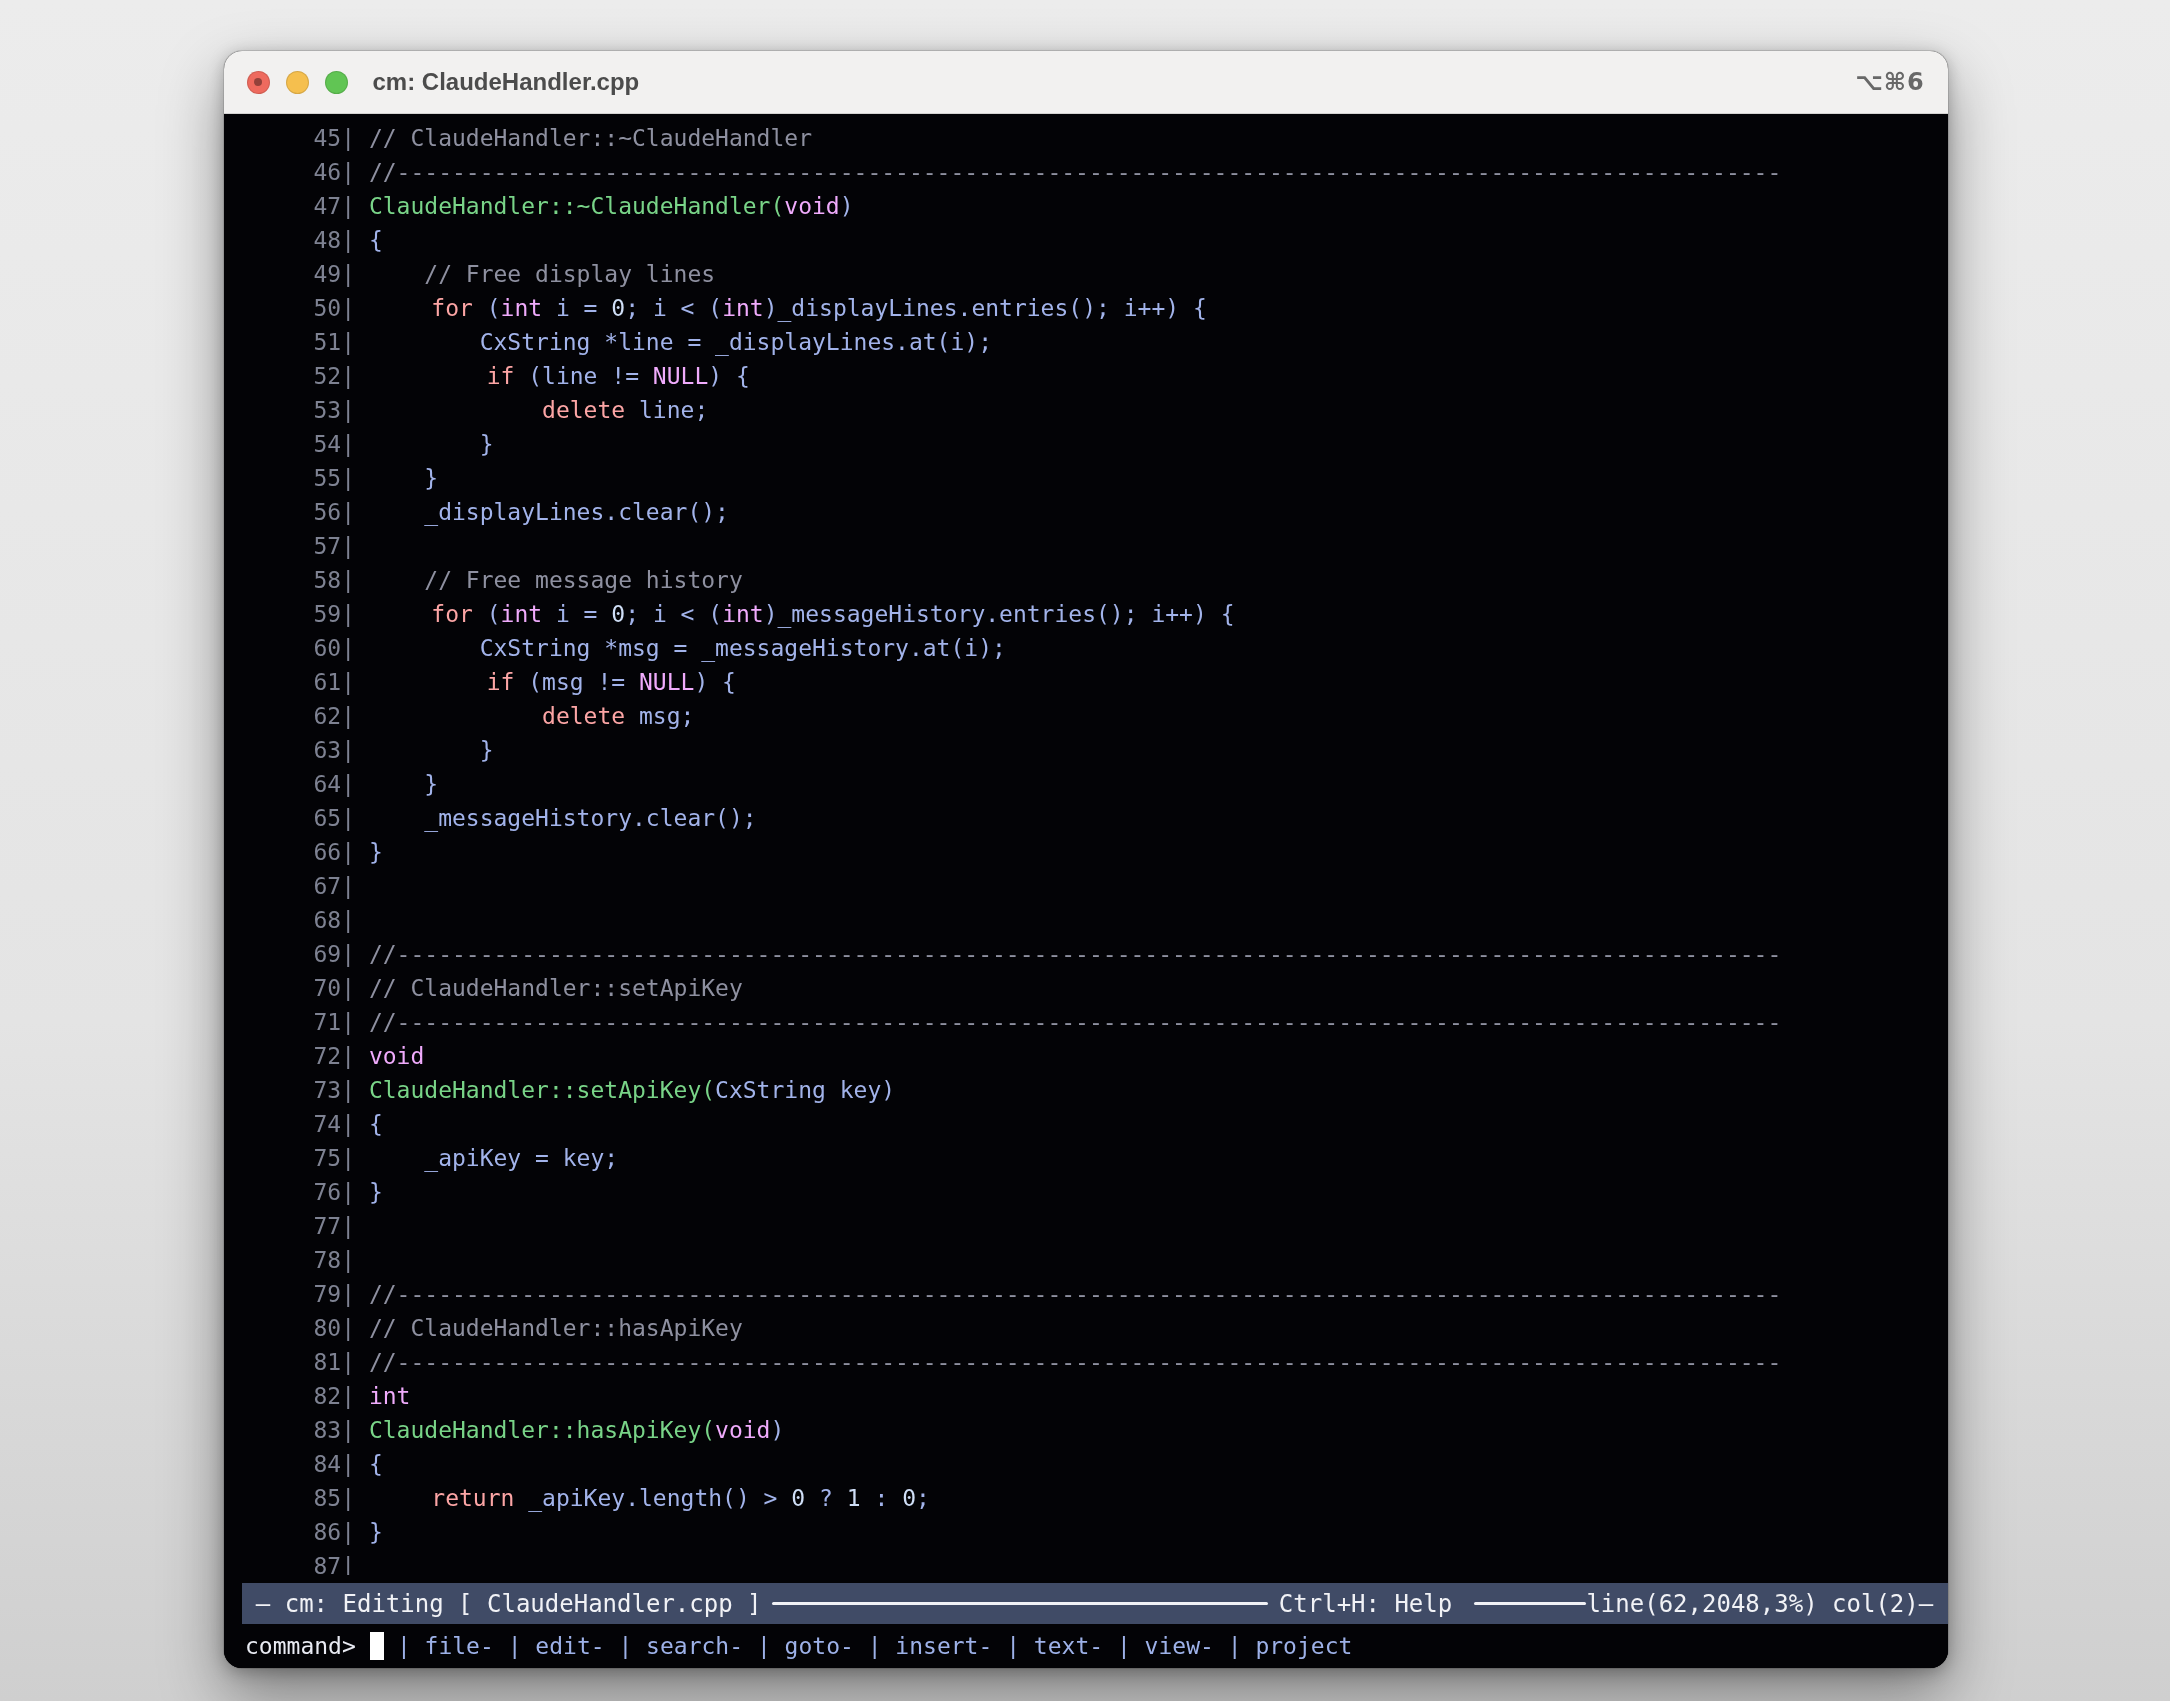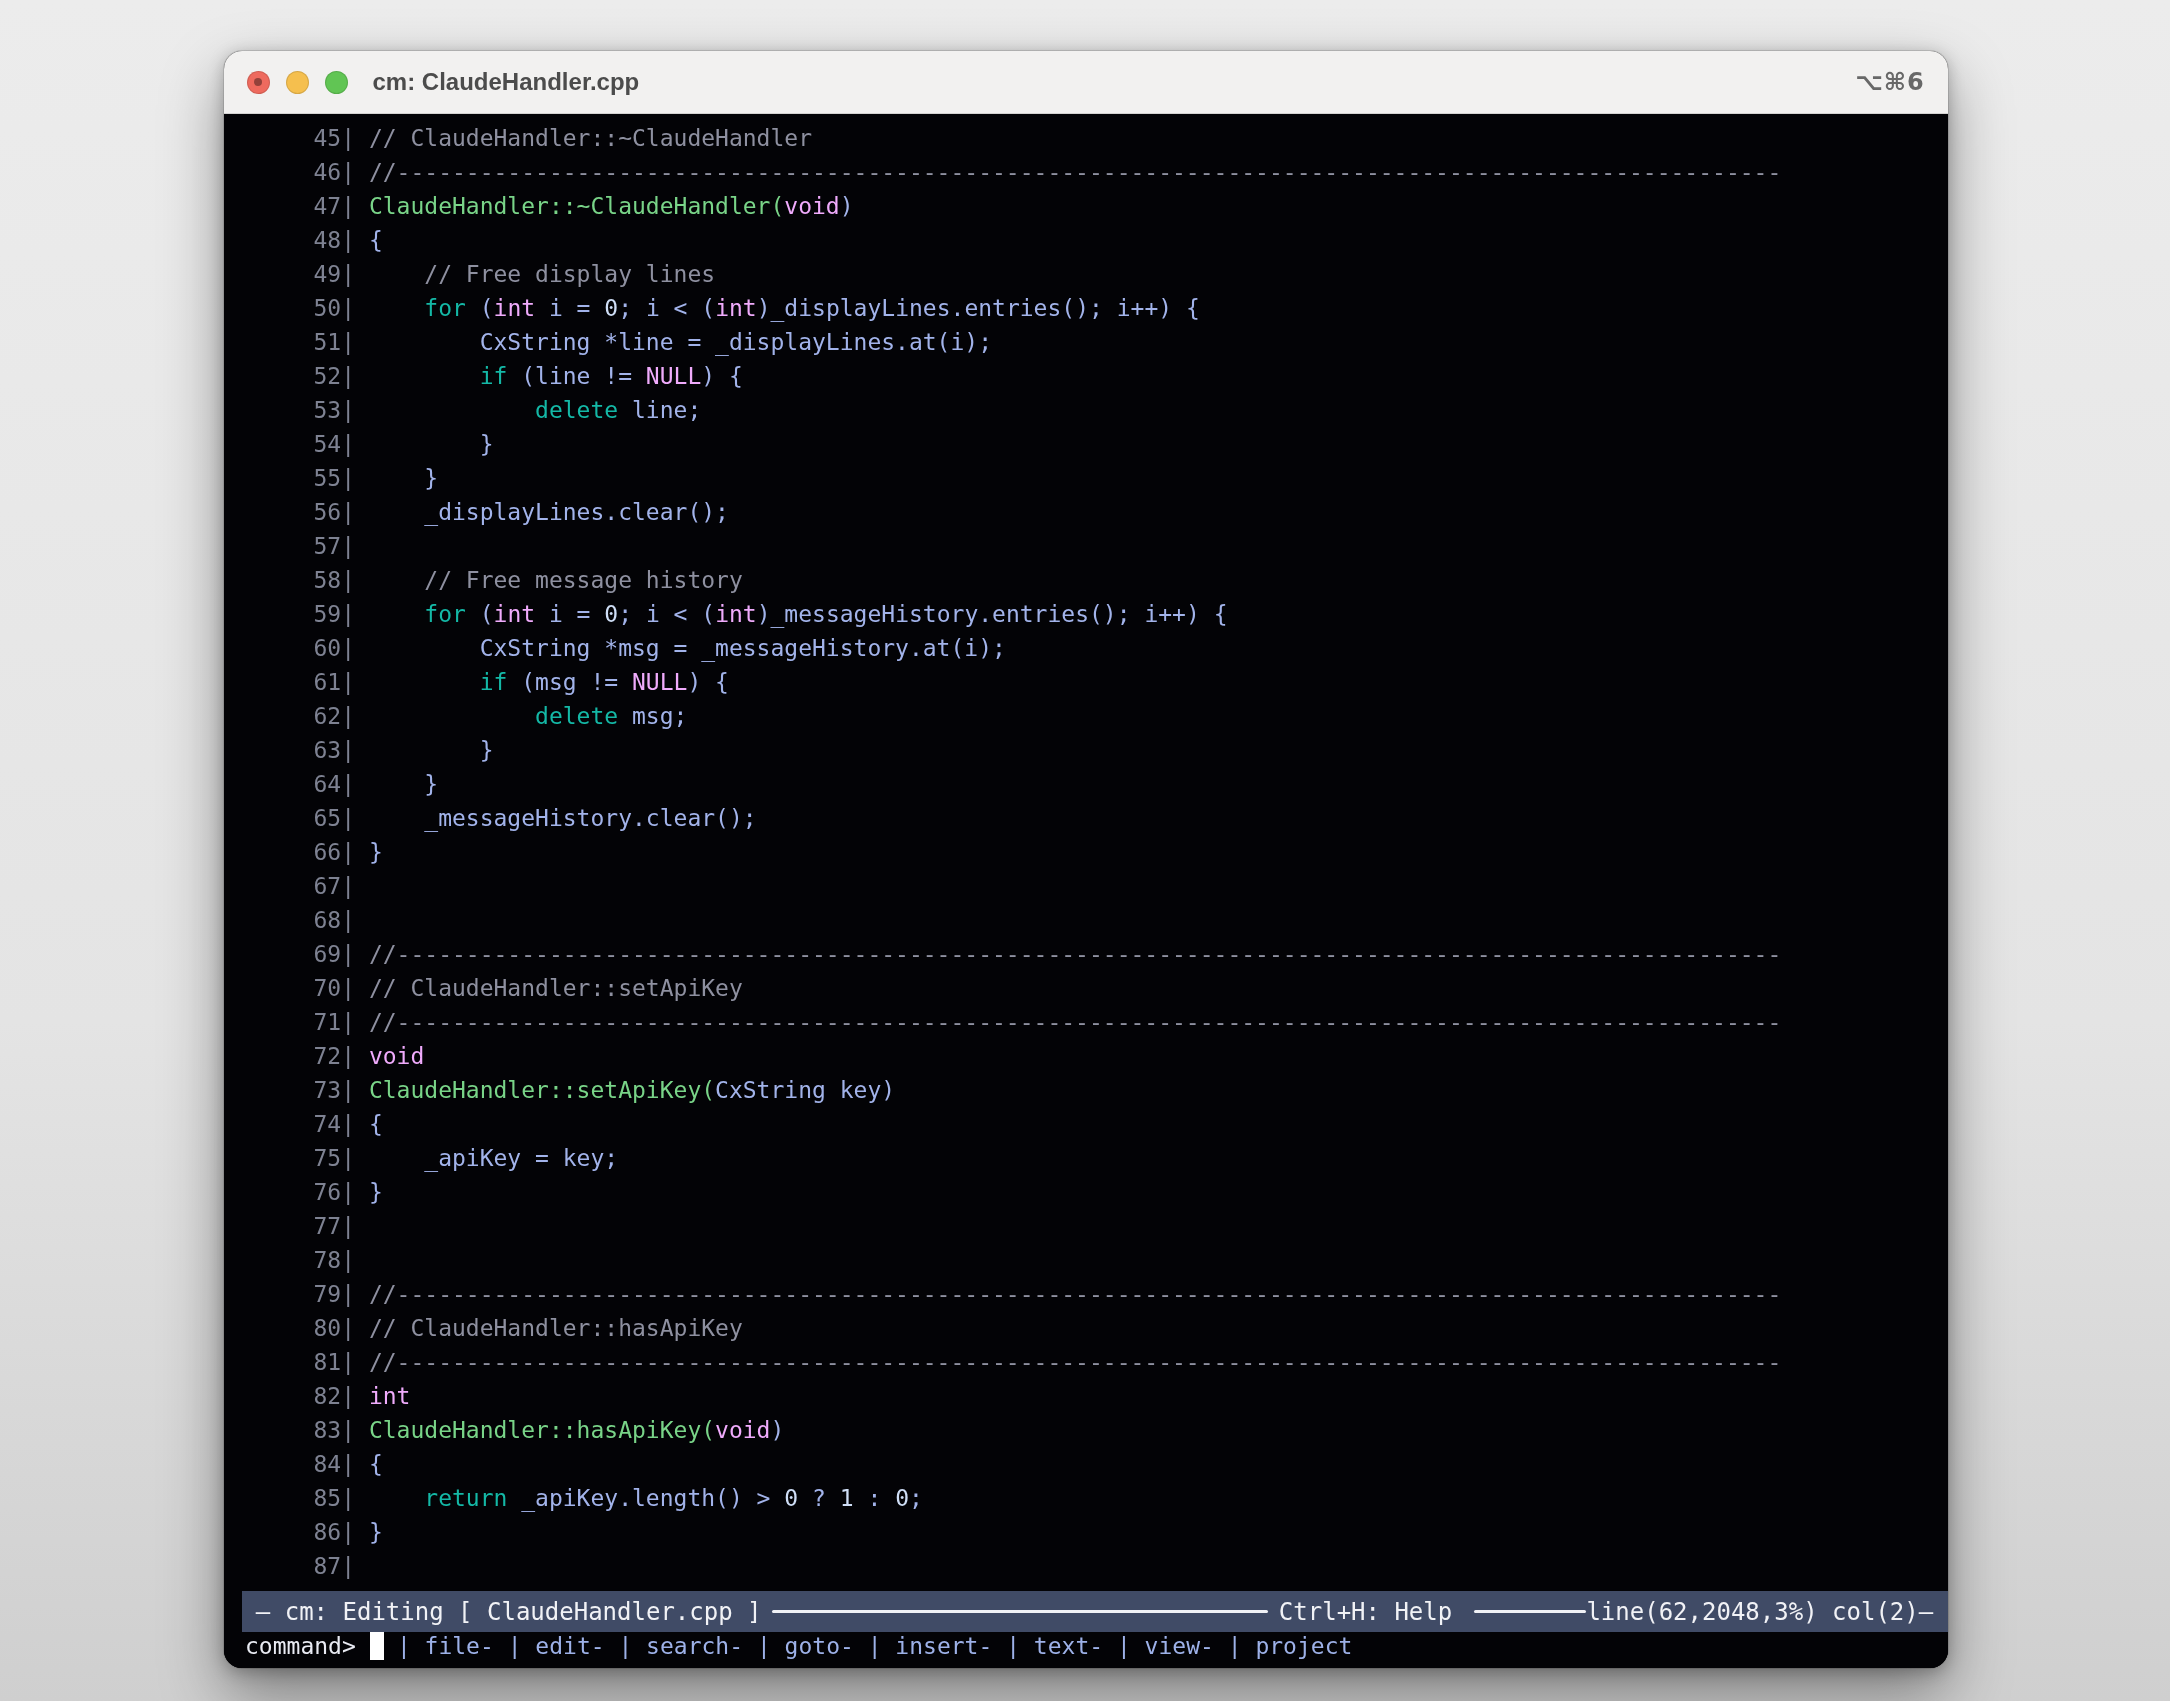--- a/index.html
+++ b/index.html
@@ -37,20 +37,21 @@
   .title { margin-left:25px; font-size:24px; font-weight:700; color:var(--title_text); }
   .shortcut { margin-left:auto; font-family:"DejaVu Sans", sans-serif; font-size:24px;
               font-weight:600; color:var(--shortcut_text); letter-spacing:0.9px; }
 
   
   .terminal {
     flex:1; background:var(--terminal_bg);
     display:flex; flex-direction:column;
     font-family:"DejaVu Sans Mono", monospace;
     min-height:0;
+    gap:8px;
   }
   .code {
     flex:1; min-height:0; overflow:hidden;
     padding:7.2px 0 0 90px;
     font-size:23px; line-height:34px;
     white-space:pre;
   }
   .code .row { height:34px; }
   .ln { display:inline-block; }
 
@@ -72,21 +73,21 @@
     display:flex; align-items:center;
     padding:0 0 7.2px 21.5px; box-sizing:border-box;
     font-size:23px; white-space:pre;
     color:var(--cmd_menu);
     background:var(--terminal_bg);
   }
   .prompt { color:var(--cmd_prompt); }
   .cursor { display:inline-block; width:14.3px; height:28px; background:var(--cursor);
             margin:0 12.5px 0 14.3px; }
 </style>
-<style>.syn-default{color:#a2b3ea;}.syn-comment{color:#8e90a0;}.syn-gutter{color:#7e8292;}.syn-keyword{color:#14b8a6;}.syn-type{color:#f0abfc;}.syn-func{color:#79d488;}.syn-number{color:#cfdef6;}.syn-nullc{color:#f0abfc;}</style></head>
+<style>.syn-default{color:#a2b3ea;}.syn-comment{color:#8e90a0;}.syn-gutter{color:#7e8292;}.syn-keyword{color:#fca5a5;margin-left:7px;}.syn-type{color:#f0abfc;}.syn-func{color:#79d488;}.syn-number{color:#cfdef6;}.syn-nullc{color:#f0abfc;}</style></head>
 <body>
 
 <div class="desktop">
   <div class="window">
 
     <div class="titlebar">
       <div class="lights">
         <span class="light red">
             <span class="dot"></span>
           </span>

